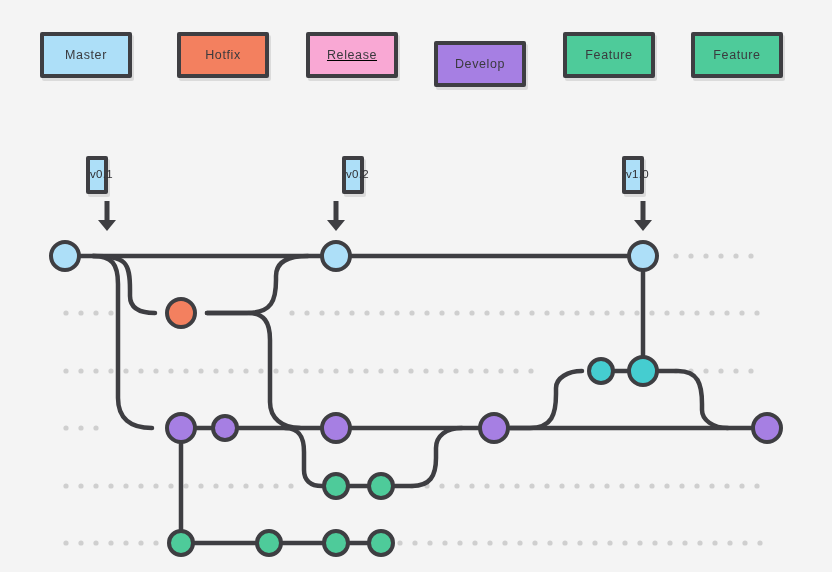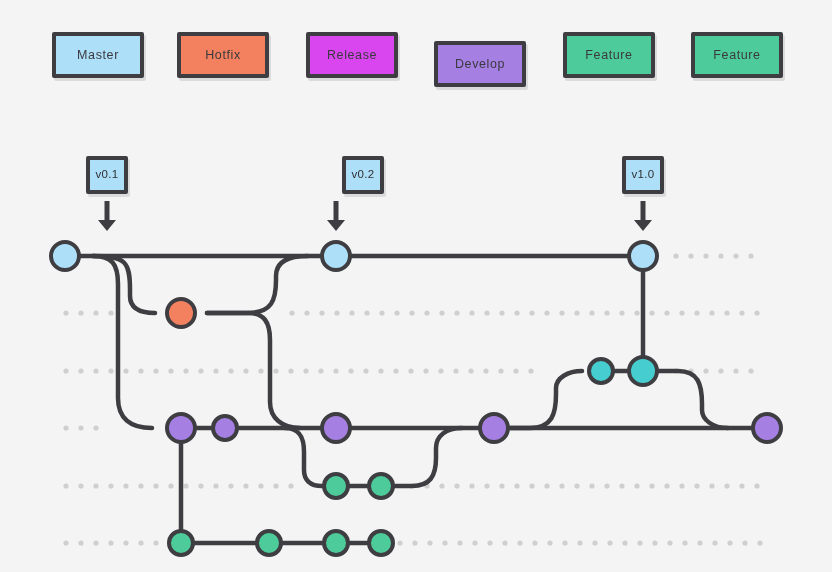--- a/index.html
+++ b/index.html
@@ -49,28 +49,27 @@
     color: #3a3a3e;
     letter-spacing: 0.6px;
     line-height: 1;
     white-space: nowrap;
   }
 
   
   .tag {
     position: absolute;
     box-sizing: border-box;
-    width: 42px;
+    width: 22px;
     height: 38px;
     border: 4px solid #3e3e42;
     border-radius: 2px;
     background: #addff8;
     display: flex;
     align-items: center;
-    justify-content: center;
     box-shadow: 2px 3px 0 rgba(0,0,0,0.10);
   }
   .tag-label {
     font-size: 11.5px;
     color: #2f2f33;
     letter-spacing: 0.3px;
     line-height: 1;
   }
 
   .tag-arrow {
@@ -94,27 +93,27 @@
     width: 28px;
     height: 28px;
   }
 </style>
 </head>
 <body>
 
 <div id="canvas">
 
   <div class="legend">
-      <div class="legend-item" style="left: 52px; top: 32px; background: rgb(173, 223, 248);">
+      <div class="legend-item" style="left: 40px; top: 32px; background: rgb(173, 223, 248);">
         <span class="legend-label">Master</span>
       </div>
       <div class="legend-item" style="left: 177px; top: 32px; background: rgb(243, 128, 95);">
         <span class="legend-label">Hotfix</span>
       </div>
-      <div class="legend-item" style="left: 306px; top: 32px; background: #d946ef;">
+      <div class="legend-item" style="left: 306px; top: 32px; background: #f9a8d4; text-decoration: underline;">
         <span class="legend-label">Release</span>
       </div>
       <div class="legend-item" style="left: 434px; top: 32px; background: rgb(166, 127, 227); margin-top: 9px;">
         <span class="legend-label">Develop</span>
       </div>
       <div class="legend-item" style="left: 563px; top: 32px; background: rgb(78, 203, 154);">
         <span class="legend-label">Feature</span>
       </div>
       <div class="legend-item" style="left: 691px; top: 32px; background: rgb(78, 203, 154);">
         <span class="legend-label">Feature</span>

